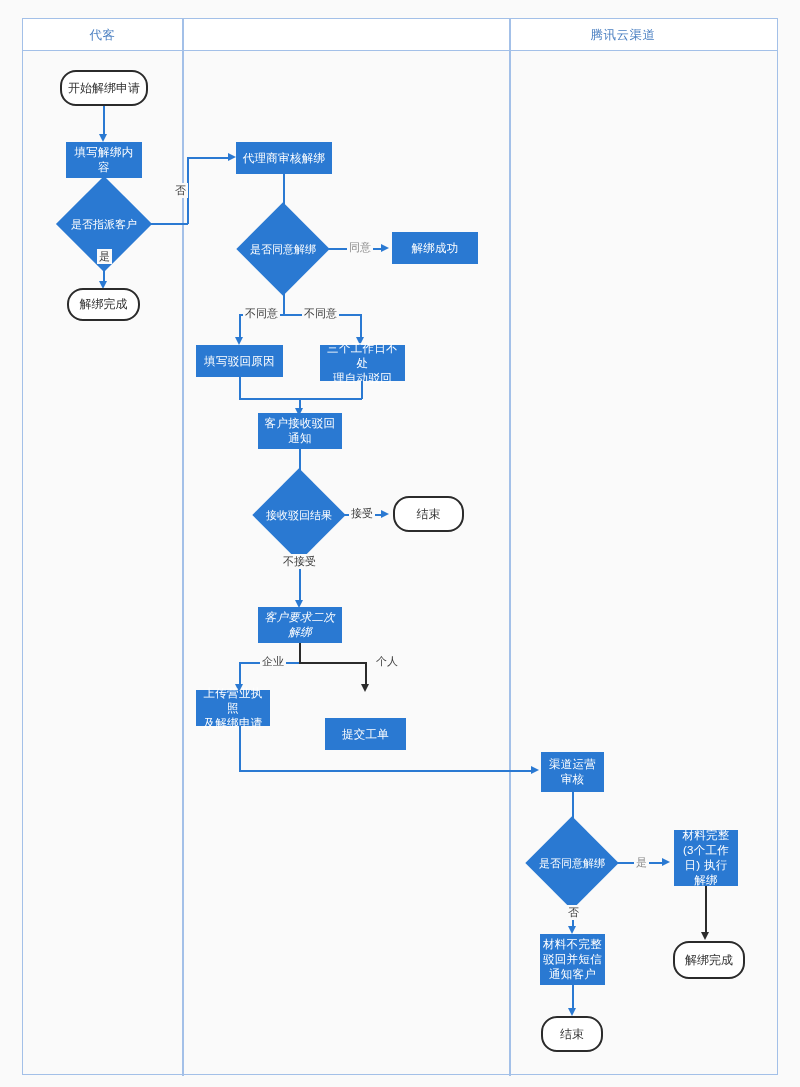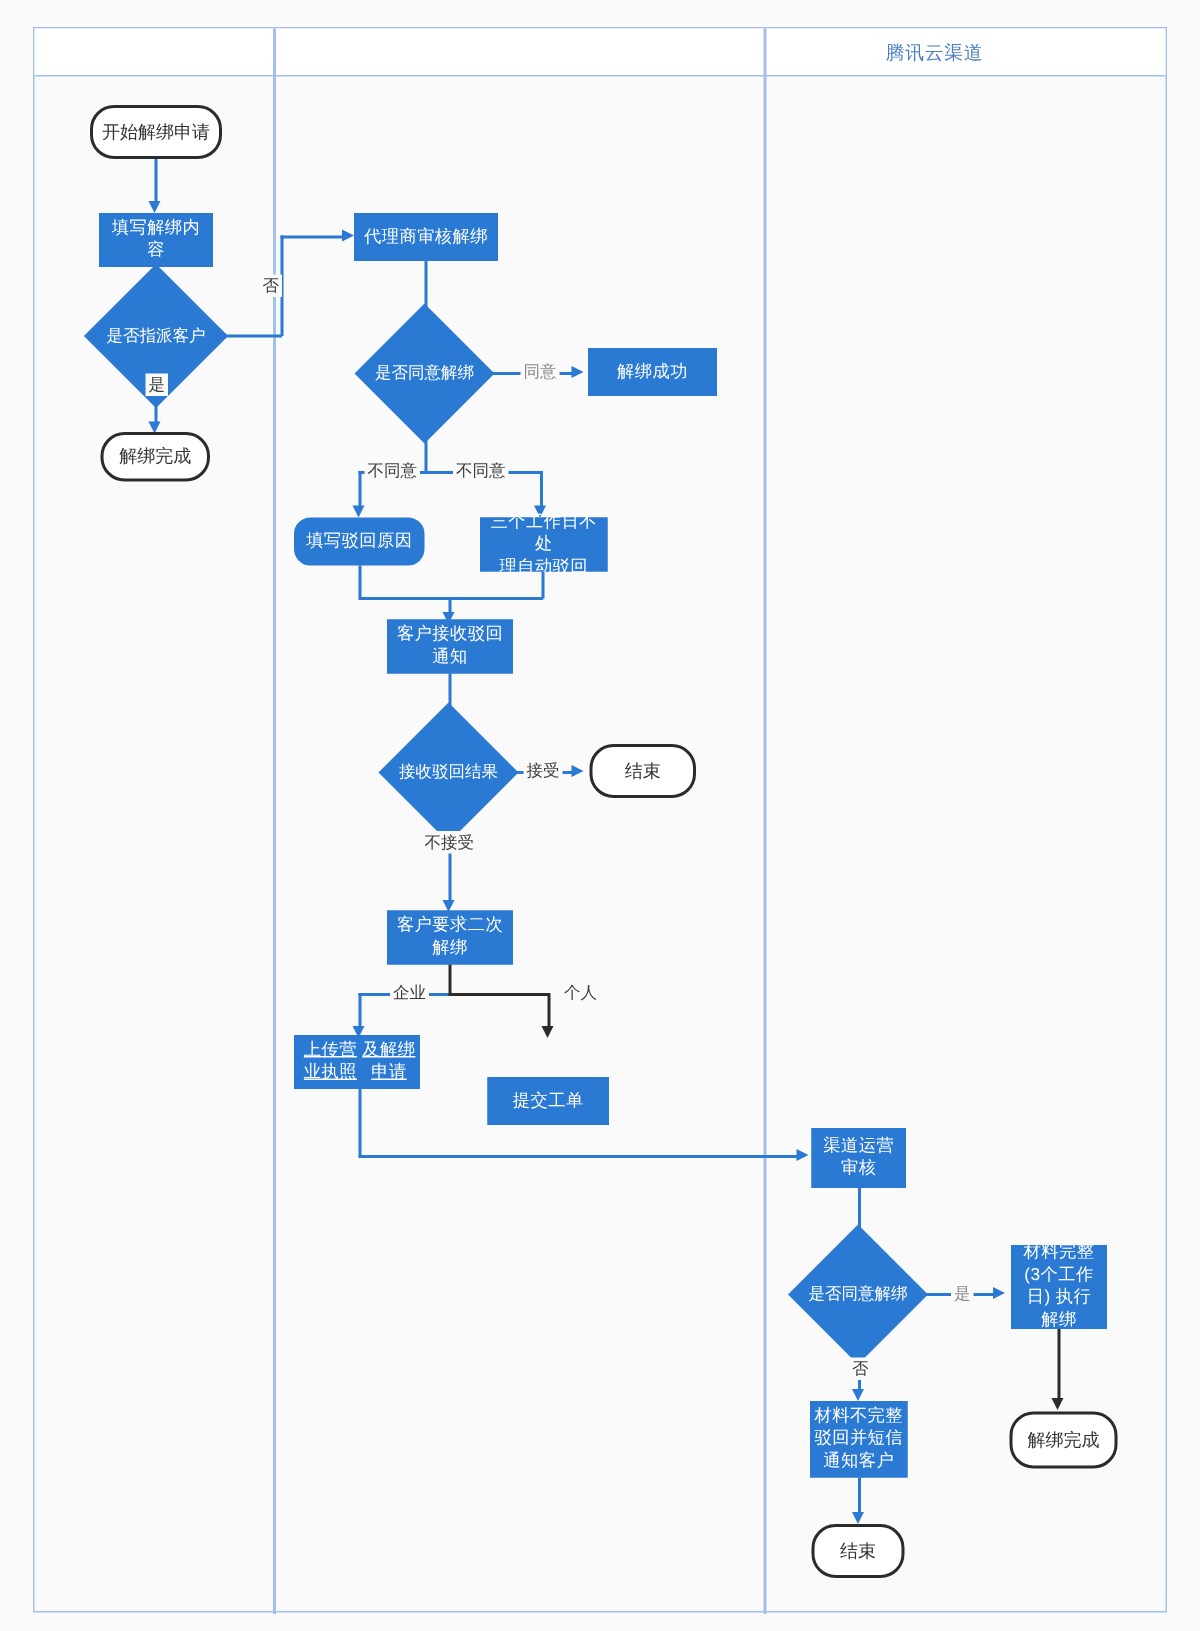--- a/index.html
+++ b/index.html
@@ -63,20 +63,21 @@
 </style>
 </head>
 <body>
 
 <div id="stage">
 
   <div id="lane-frame">
 
     <div id="lane-header"></div>
 
+    <div class="lane-title" style="left:0;width:159px;">代客</div>
     <div class="lane-title" style="left:487px;width:226px;">腾讯云渠道</div>
 
     <div class="lane-div" style="left:159px;"></div>
     <div class="lane-div" style="left:486px;"></div>
   </div>
 
   <div class="node term" style="left:60px;top:70px;width:88px;height:36px;">
     <span>开始解绑申请</span>
   </div>
 
@@ -132,21 +133,21 @@
 
   <div class="ln vt" style="left:283px;top:282px;height:33px;"></div>
   <div class="ln hz" style="left:239px;top:314px;width:122px;"></div>
   <div class="ln vt" style="left:239px;top:314px;height:25px;"></div>
   <div class="arw down" style="left:235px;top:337px;"></div>
   <div class="ln vt" style="left:360px;top:314px;height:25px;"></div>
   <div class="arw down" style="left:356px;top:337px;"></div>
   <div class="elbl" style="left:243px;top:306px;">不同意</div>
   <div class="elbl" style="left:302px;top:306px;">不同意</div>
 
-  <div class="node proc" style="left:196px;top:345px;width:87px;height:32px;border-radius:11px;">
+  <div class="node proc" style="left:196px;top:345px;width:87px;height:32px;">
     <span>填写驳回原因</span>
   </div>
 
   <div class="node proc" style="left:320px;top:345px;width:85px;height:36px;flex-direction:column;">
     <span>三个工作日不处</span>
     <span>理自动驳回</span>
   </div>
 
   <div class="ln vt" style="left:239px;top:377px;height:22px;"></div>
   <div class="ln vt" style="left:361px;top:381px;height:18px;"></div>
@@ -172,37 +173,37 @@
   <div class="elbl" style="left:349px;top:506px;">接受</div>
 
   <div class="node term" style="left:393px;top:496px;width:71px;height:36px;">
     <span>结束</span>
   </div>
 
   <div class="ln vt" style="left:299px;top:548px;height:56px;"></div>
   <div class="arw down" style="left:295px;top:600px;"></div>
   <div class="elbl" style="left:281px;top:554px;">不接受</div>
 
-  <div class="node proc" style="left:258px;top:607px;width:84px;height:36px;flex-direction:column;">
+  <div class="node proc" style="left:258px;top:607px;width:84px;height:36px;flex-direction:column;font-style:italic;">
     <span>客户要求二次</span>
     <span>解绑</span>
   </div>
 
   <div class="ln vt dark" style="left:299px;top:643px;height:20px;"></div>
   <div class="ln hz" style="left:239px;top:662px;width:61px;"></div>
   <div class="ln vt" style="left:239px;top:662px;height:24px;"></div>
   <div class="arw down" style="left:235px;top:684px;"></div>
   <div class="elbl" style="left:260px;top:654px;">企业</div>
 
   <div class="ln hz dark" style="left:299px;top:662px;width:67px;"></div>
   <div class="ln vt dark" style="left:365px;top:662px;height:24px;"></div>
   <div class="arw down dark" style="left:361px;top:684px;"></div>
   <div class="elbl" style="left:338px;top:654px;margin-left:36px;">个人</div>
 
-  <div class="node proc" style="left:196px;top:690px;width:84px;height:36px;flex-direction:row;text-decoration:underline;">
+  <div class="node proc" style="left:196px;top:690px;width:74px;height:36px;flex-direction:column;">
     <span>上传营业执照</span>
     <span>及解绑申请</span>
   </div>
 
   <div class="node proc" style="left:325px;top:690px;width:81px;height:32px;margin-top:28px;">
     <span>提交工单</span>
   </div>
 
   <div class="ln vt" style="left:239px;top:726px;height:45px;"></div>
   <div class="ln hz" style="left:239px;top:770px;width:293px;"></div>

